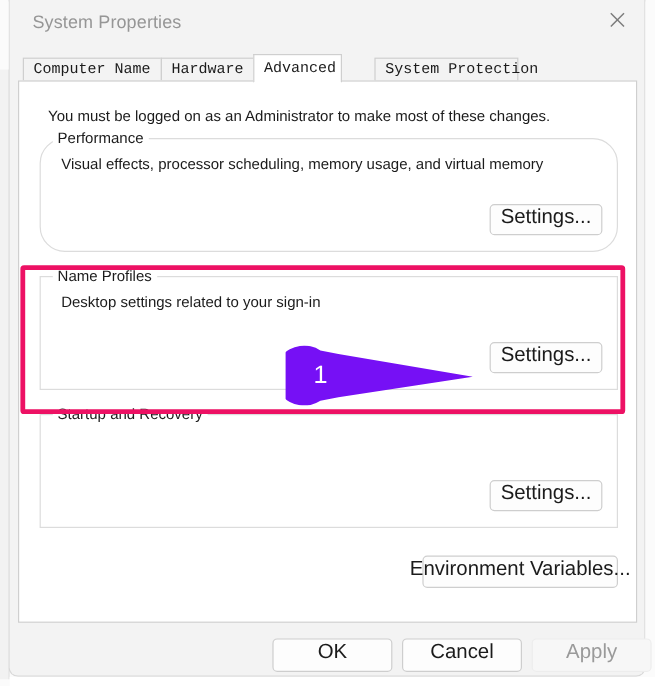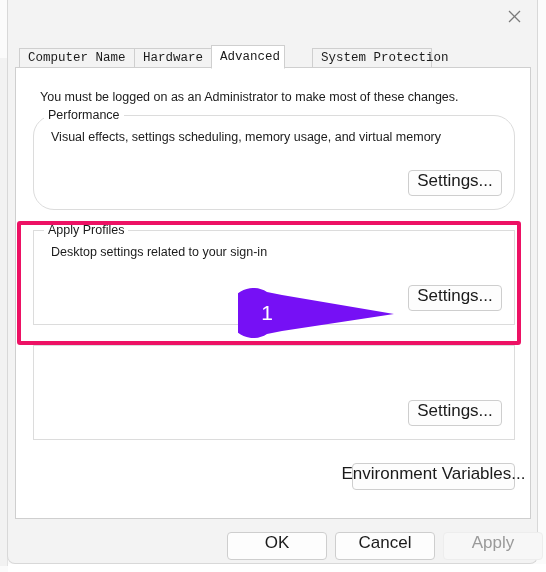--- a/index.html
+++ b/index.html
@@ -261,20 +261,21 @@
 
   <div class="bg-window"></div>
   <div class="bg-strip"></div>
   <div class="bg-text-bottom"></div>
 
   <div class="dialog-topline"></div>
 
   <div class="dialog">
 
     <div class="titlebar">
+      <div class="title-text">System Properties</div>
       <div class="close-btn">
         <svg width="13" height="13" viewBox="0 0 13 13">
           <line x1="1" y1="1" x2="12" y2="12" stroke="#7a7a7a" stroke-width="1.2"></line>
           <line x1="12" y1="1" x2="1" y2="12" stroke="#7a7a7a" stroke-width="1.2"></line>
         </svg>
       </div>
     </div>
 
     <div class="tabstrip">
       <div class="tab" style="left:4px; width:116px;">
@@ -290,35 +291,36 @@
         <span>System Protection</span>
       </div>
     </div>
 
     <div class="tabpanel">
 
       <div class="admin-note">You must be logged on as an Administrator to make most of these changes.</div>
 
       <div class="groupbox" style="left:17px; top:47px; width:482px; height:95px;border-radius:21px;">
         <div class="group-label">Performance</div>
-        <div class="group-desc">Visual effects, settings scheduling, memory usage, and virtual memory</div>
+        <div class="group-desc">Visual effects, processor scheduling, memory usage, and virtual memory</div>
         <div class="btn settings" style="right:12px; bottom:13px;">
           <span>Settings...</span>
         </div>
       </div>
 
       <div class="groupbox" style="left:17px; top:162px; width:482px; height:95px;">
-        <div class="group-label">Apply Profiles</div>
+        <div class="group-label">Name Profiles</div>
         <div class="group-desc">Desktop settings related to your sign-in</div>
         <div class="btn settings" style="right:12px; bottom:13px;">
           <span>Settings...</span>
         </div>
       </div>
 
       <div class="groupbox" style="left:17px; top:277px; width:482px; height:95px;">
+        <div class="group-label">Startup and Recovery</div>
         <div class="btn settings" style="right:12px; bottom:13px;">
           <span>Settings...</span>
         </div>
       </div>
 
       <div class="btn" style="left:336px; top:395px; width:163px; height:27px;">
         <span>Environment Variables...</span>
       </div>
 
     </div>

